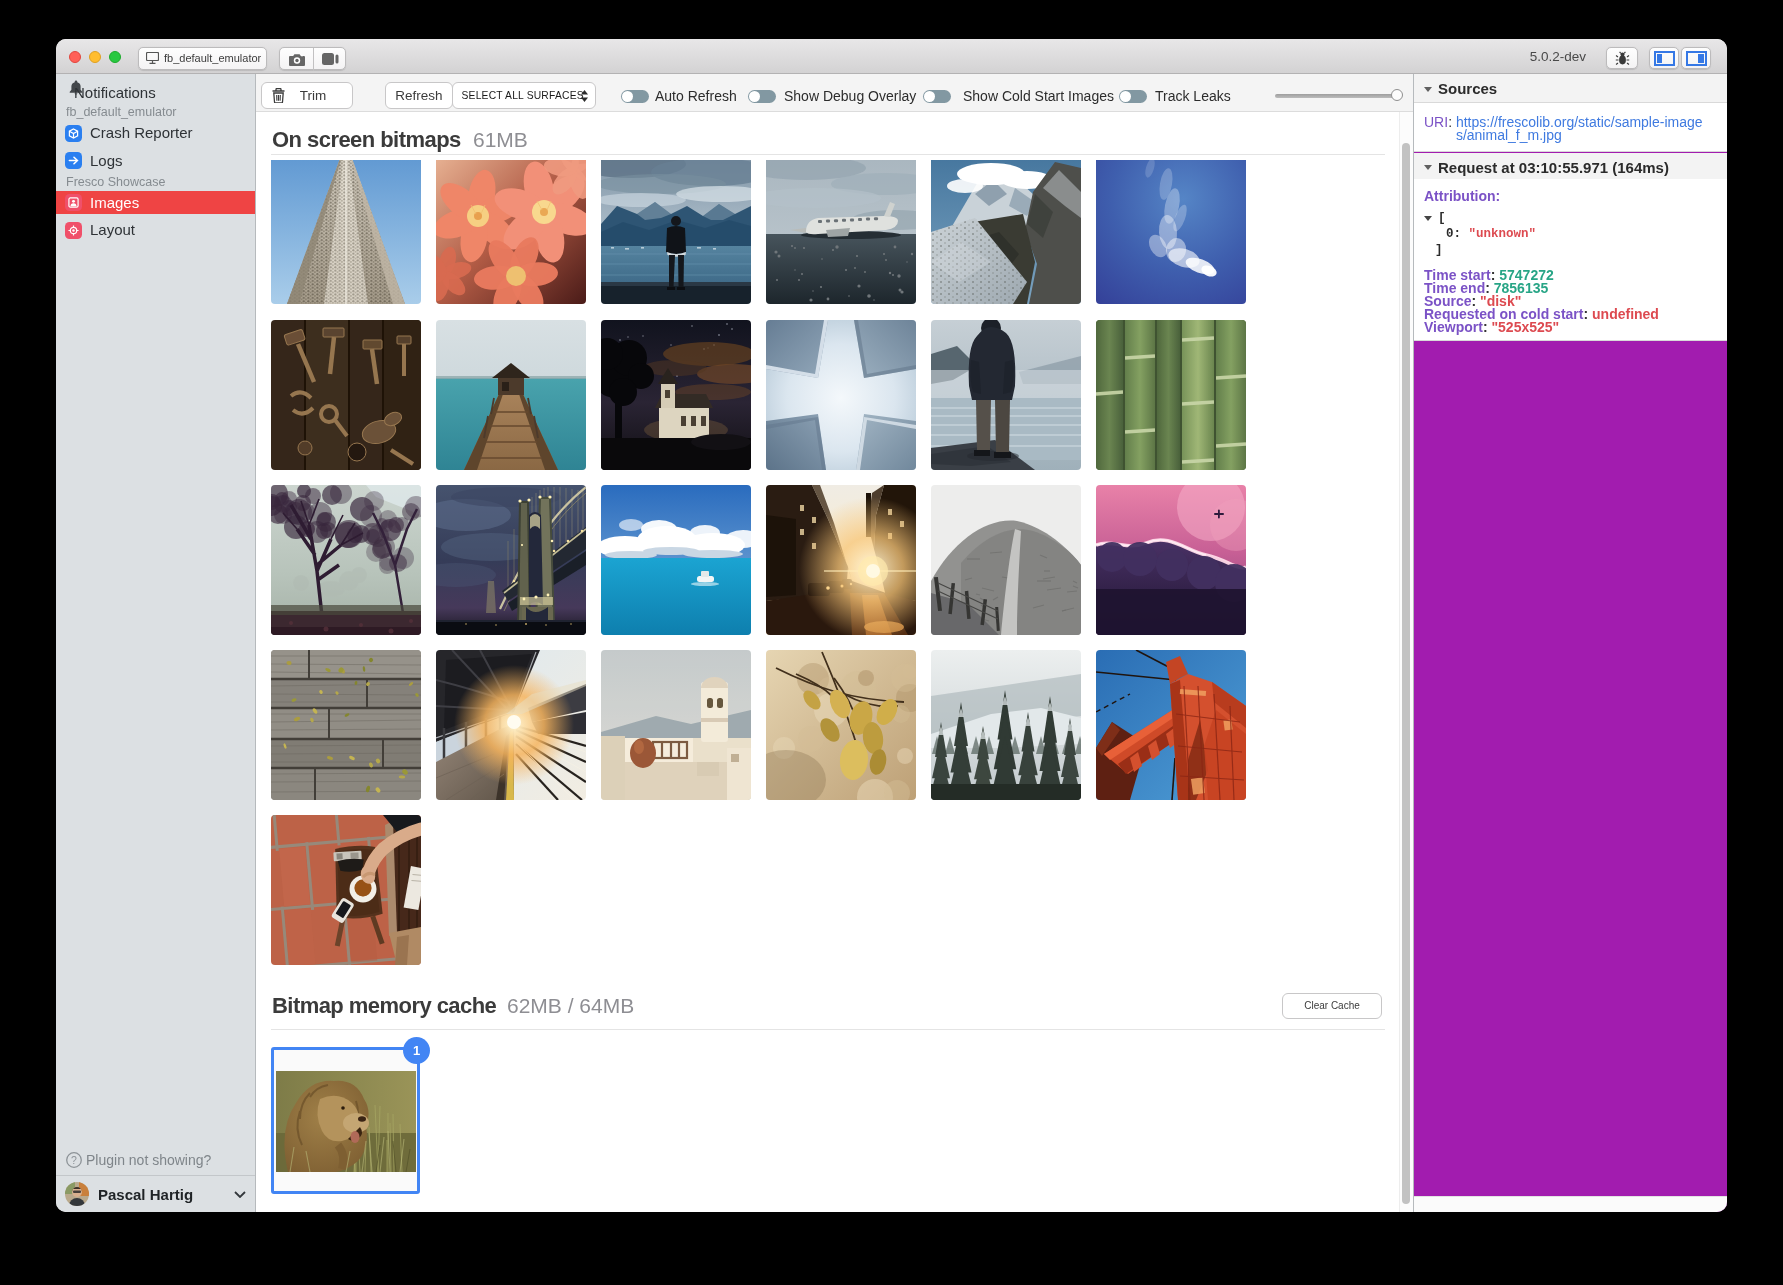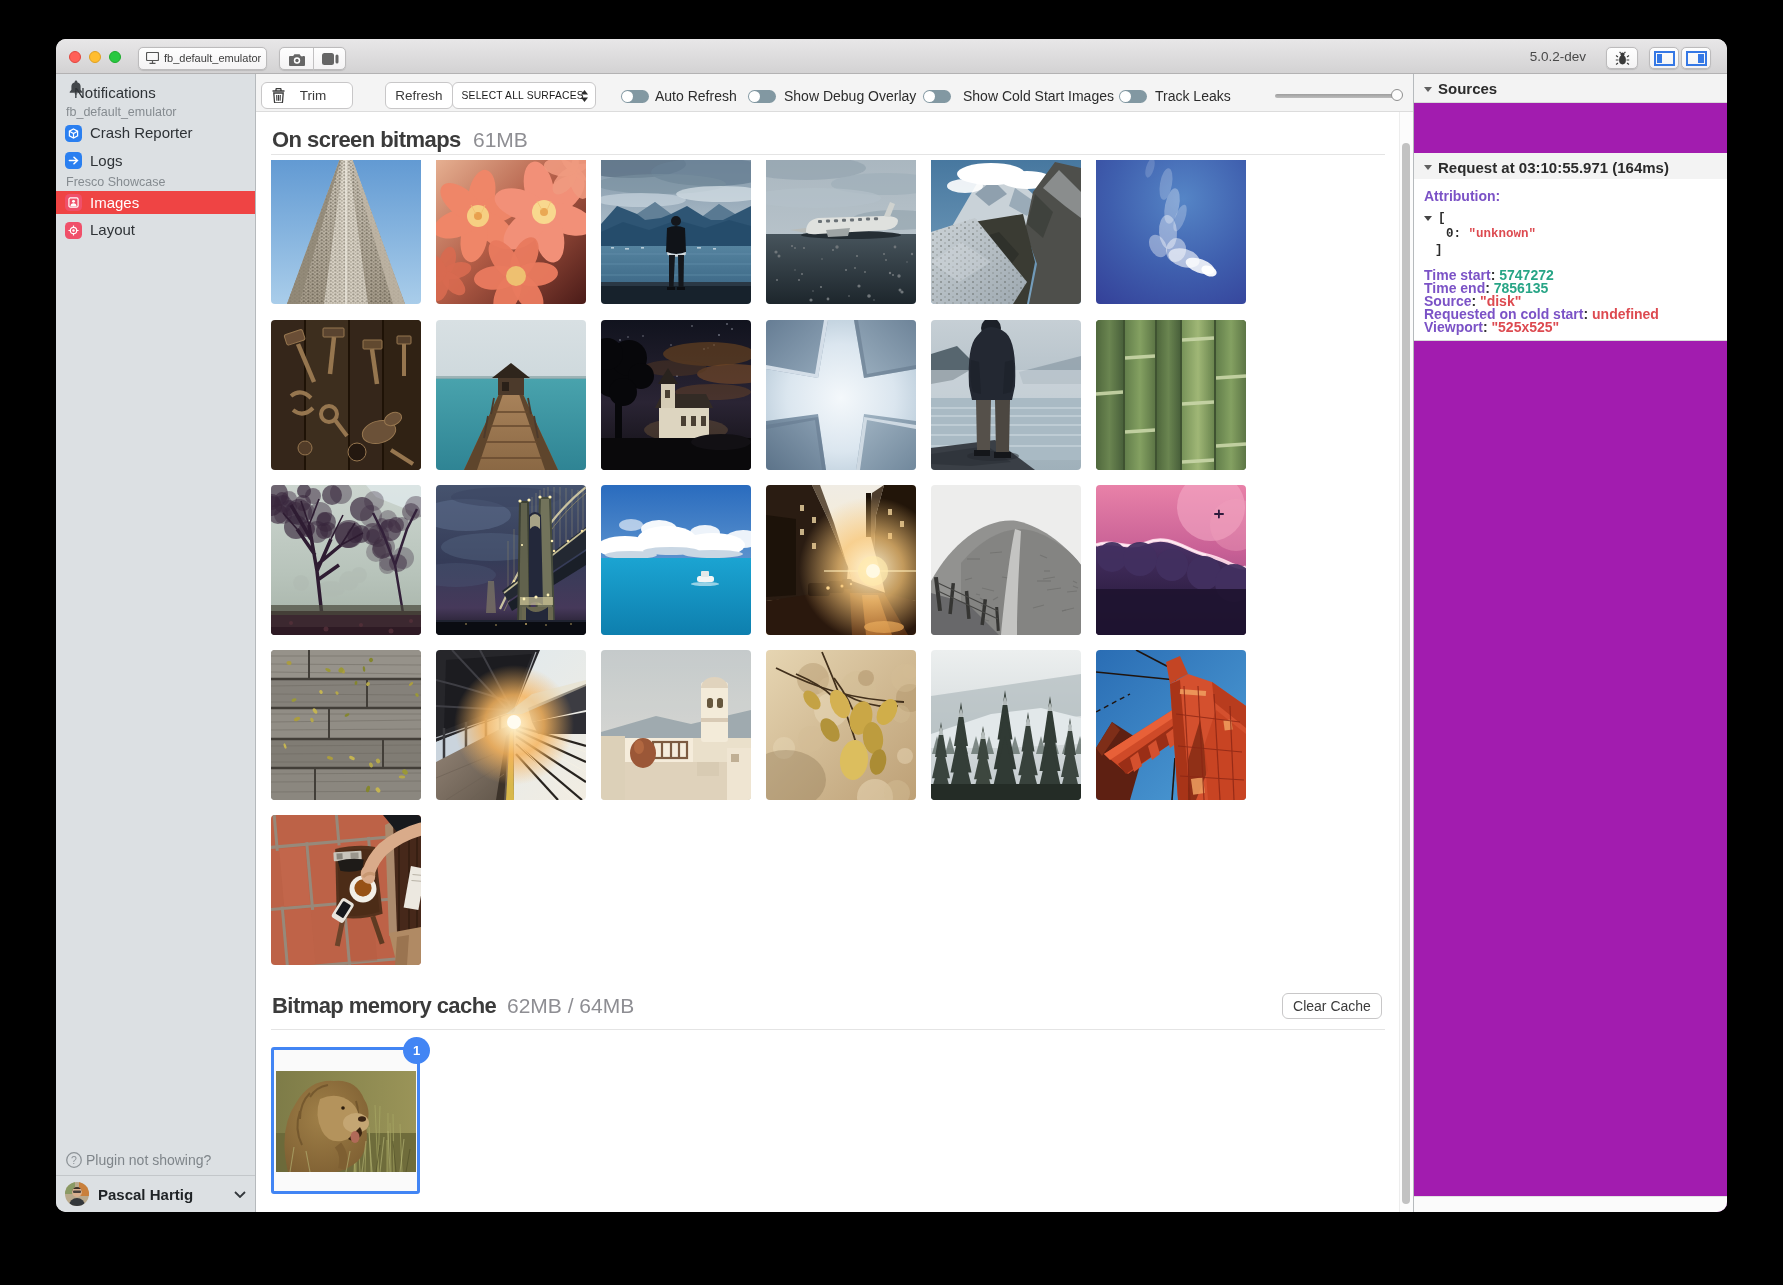--- a/index.html
+++ b/index.html
@@ -39,21 +39,21 @@
 .tlab { position:absolute; top:14px; font-size:14px; color:#2c2c2c; }
 
 #main { position:absolute; left:200px; top:73px; width:1143px; height:1100px; background:#fff; overflow:hidden; }
 #vscroll { position:absolute; left:1343px; top:73px; width:14px; height:1100px; background:#fcfcfc; border-left:1px solid #ededed; }
 #vthumb { position:absolute; left:2px; top:31px; width:8px; height:1061px; border-radius:4px; background:#c2c2c2; }
 .h1 { position:absolute; font-size:22px; font-weight:bold; color:#3b3b3b; letter-spacing:-0.55px; }
 .h1sub { position:absolute; font-size:21px; color:#8e8e93; }
 .hr { position:absolute; left:15px; width:1114px; height:1px; background:#e4e4e4; }
 .thumb { position:absolute; width:150px; height:150px; border-radius:4px; overflow:hidden; }
 .thumb svg { display:block; }
-#cachebtn { position:absolute; left:1026px; top:881px; width:100px; height:26px; background:#fff; border:1px solid #c8c7c8; border-radius:6px; font-size:14px; color:#3b3b3b; text-align:center; line-height:24px; }
+#cachebtn { position:absolute; left:1026px; top:881px; width:100px; height:26px; background:#fff; border:1px solid #c8c7c8; border-radius:6px; font-size:10px; color:#3b3b3b; text-align:center; line-height:24px; }
 #lionbox { position:absolute; left:15px; top:935px; width:149px; height:147px; background:#fafafa; border:3px solid #4285f4; border-radius:3px; }
 #lionbadge { position:absolute; left:147px; top:925px; width:27px; height:27px; border-radius:50%; background:#4285f4; color:#fff; font-size:13px; font-weight:bold; text-align:center; line-height:27px; }
 
 #rborder { position:absolute; left:1357px; top:35px; width:1px; height:1138px; background:#b6babd; }
 #rpanel { position:absolute; left:1358px; top:35px; width:313px; height:1138px; background:#a21caf; }
 .phead { position:absolute; left:0; width:313px; height:29px; background:#f3f3f3; border-bottom:1px solid #d9d9d9; font-size:15px; font-weight:bold; color:#2b2b2b; line-height:29px; }
 .phead .tri { position:absolute; left:9.5px; top:12.5px; width:0; height:0; border-left:4.5px solid transparent; border-right:4.5px solid transparent; border-top:5.5px solid #606060; }
 .phead .ht { position:absolute; left:24px; }
 .pwhite { position:absolute; left:0; width:313px; background:#fff; border-bottom:1px solid #d9d9d9; }
 .lbl { color:#7b52c6; }
@@ -1483,20 +1483,23 @@
   <div id="vscroll">
       <div id="vthumb"></div>
     </div>
 
   <div id="rborder"></div>
   <div id="rpanel">
     <div class="phead" style="top:0;">
         <span class="tri"></span>
         <span class="ht">Sources</span>
       </div>
+    <div class="pwhite" style="top:29px;height:48.5px;">
+      <div style="position:absolute;left:10px;top:13px;font-size:14px;line-height:13.2px;"><span class="lbl" style="vertical-align:top;">URI</span><span style="color:#333;vertical-align:top;">:&nbsp;</span><span class="blue" style="display:inline-block;">https://frescolib.org/static/sample-image<br>s/animal_f_m.jpg</span></div>
+    </div>
     <div class="phead" style="top:78.5px;">
         <span class="tri"></span>
         <span class="ht">Request at 03:10:55.971 (164ms)</span>
       </div>
     <div class="pwhite" style="top:104.5px;height:162px;font-weight:bold;">
       <div style="position:absolute;left:10px;top:9px;font-size:14px;" class="lbl">Attribution:</div>
       <div style="position:absolute;left:10px;top:32px;color:#2b2b2b;" class="mono"><span style="display:inline-block;width:0;height:0;border-left:4.5px solid transparent;border-right:4.5px solid transparent;border-top:5px solid #444;margin-right:6px;"></span>[</div>
       <div style="position:absolute;left:32px;top:48px;color:#2b2b2b;" class="mono">0:&nbsp;<span class="red">"unknown"</span></div>
       <div style="position:absolute;left:21px;top:64px;color:#2b2b2b;" class="mono">]</div>
       <div style="position:absolute;left:10px;top:90px;font-size:14px;line-height:13.2px;">

